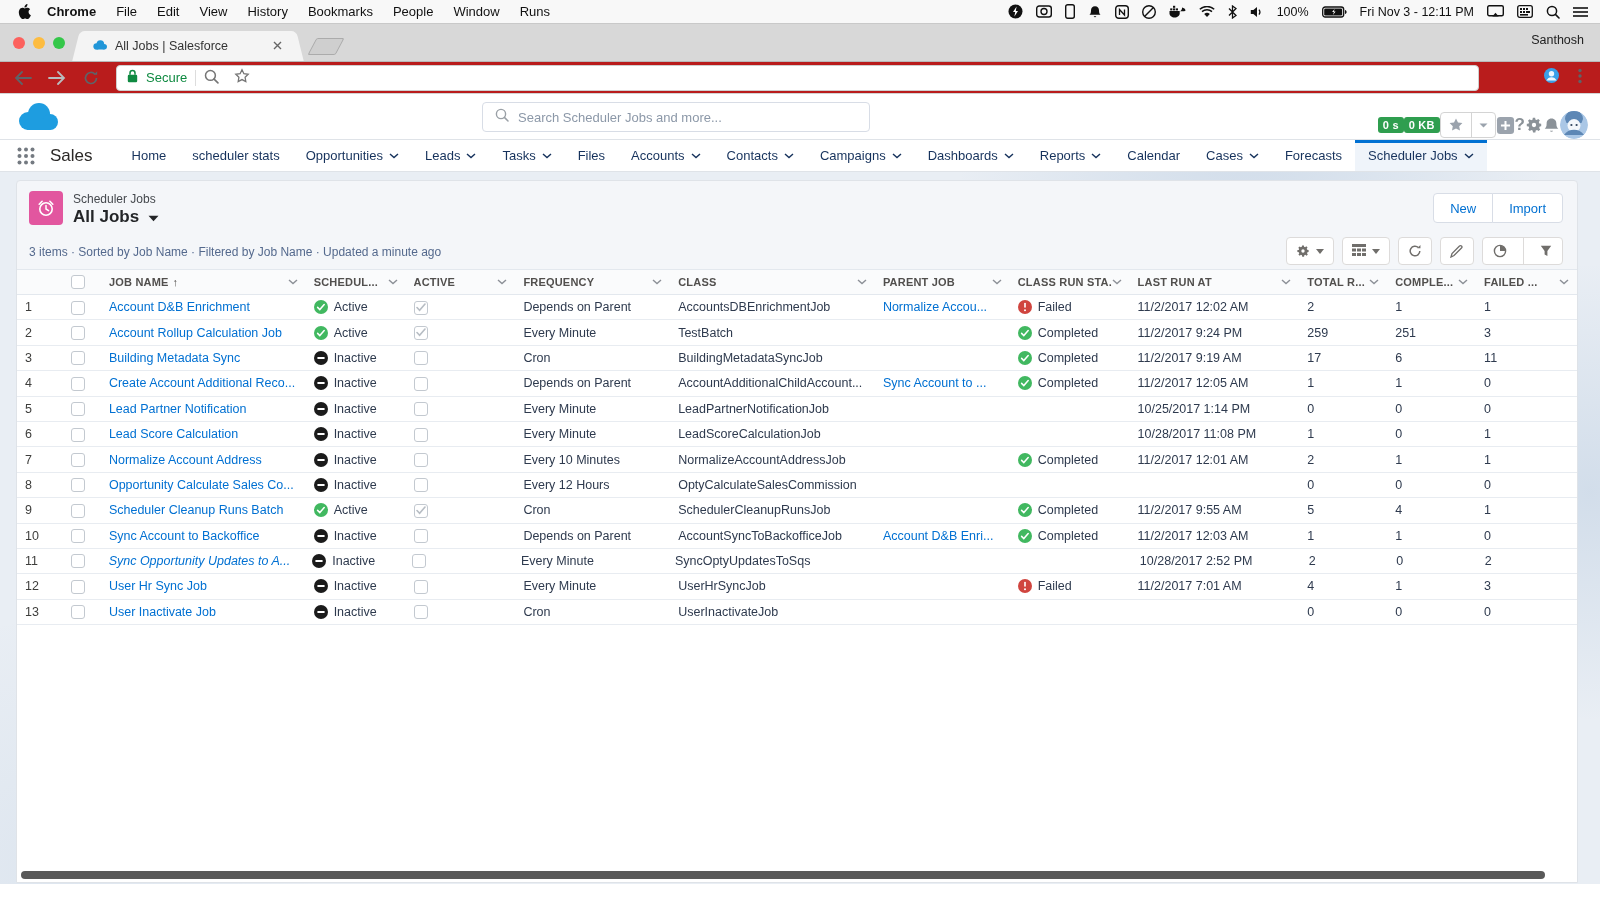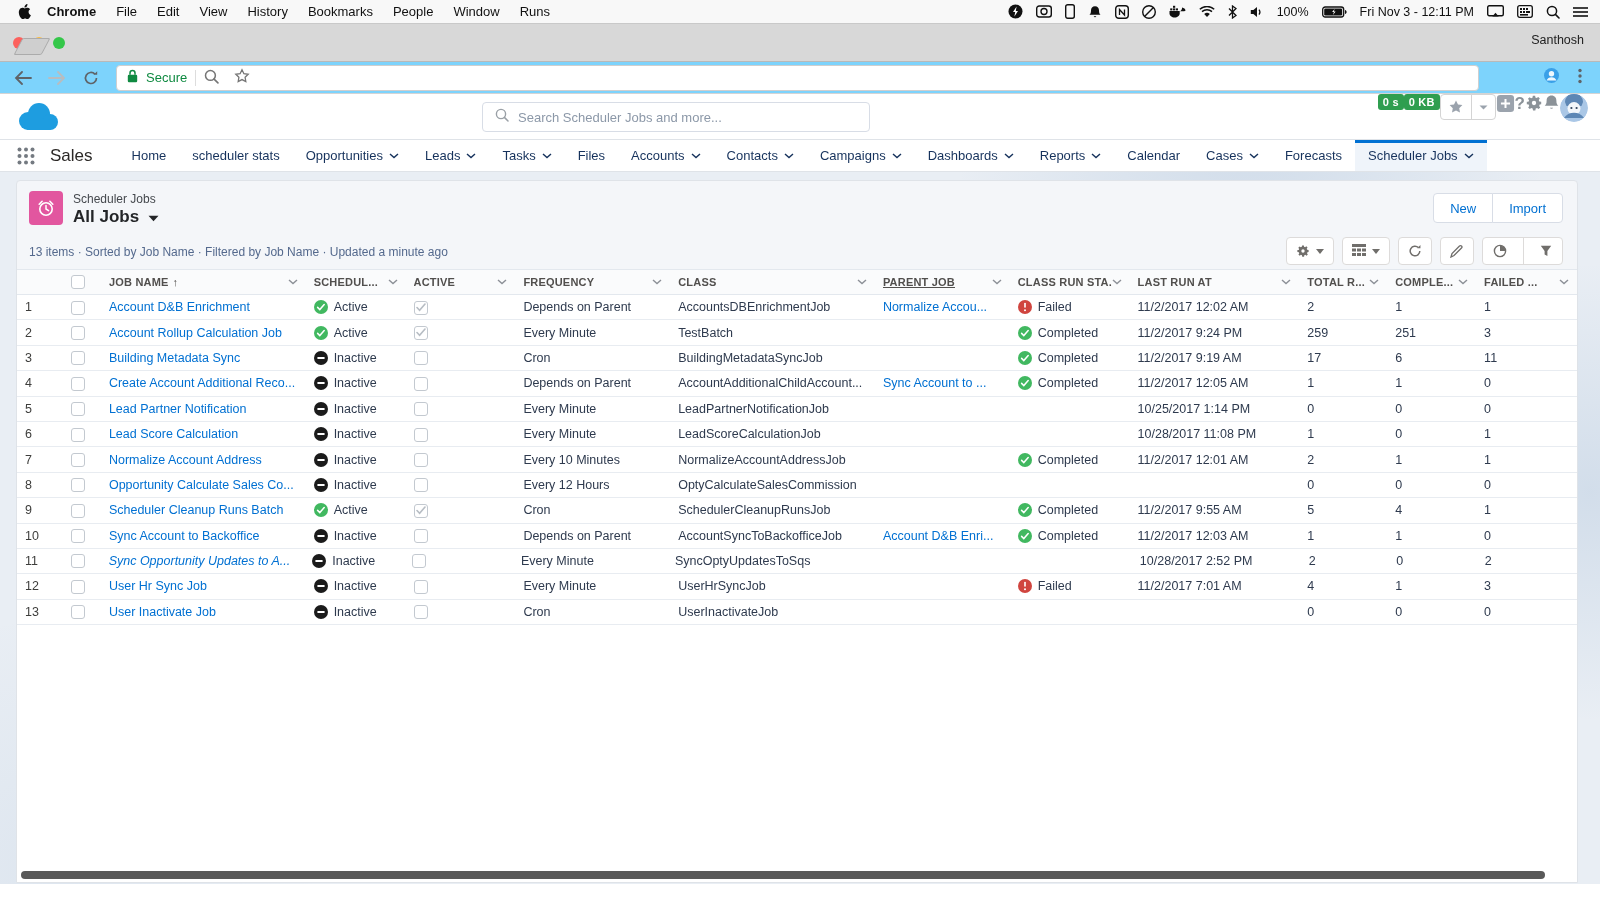--- a/index.html
+++ b/index.html
@@ -23,38 +23,38 @@
   .tab { margin-left:82px; width:212px; height:30px; background:#f4f4f4; border-radius:7px 7px 0 0; display:flex; align-items:center; padding:0 10px; gap:7px; font-size:12.5px; color:#333; position:relative; }
   .tab::before,.tab::after{content:"";position:absolute;bottom:0;width:12px;height:30px;background:inherit;}
   .tab::before{left:-6px;transform:skewX(-14deg);border-radius:5px 0 0 0;}
   .tab::after{right:-6px;transform:skewX(14deg);border-radius:0 5px 0 0;}
   .tab-title { overflow:hidden; white-space:nowrap; flex:1; }
   .tab-close { color:#666; font-size:12px; line-height:1; padding:2px; }
   .newtab { width:28px; height:17px; background:#cfcfcf; border:1px solid #ababab; transform:skewX(-28deg); margin:0 0 6px 18px; border-radius:2px; }
   .profile { position:absolute; right:16px; top:9px; font-size:12.5px; color:#222; }
 
   
-  .urlbar { height:32px; background:#7dd3fc; border-bottom:1px solid #d4d4d4; display:flex; align-items:center; padding:0 10px; gap:8px; }
+  .urlbar { height:32px; background:#b91c1c; border-bottom:1px solid #d4d4d4; display:flex; align-items:center; padding:0 10px; gap:8px; }
   .navbtn { width:26px; display:flex; justify-content:center; align-items:center; }
   .omnibox { flex:1; height:26px; background:#fff; border:1px solid #cfcfcf; border-radius:4px; display:flex; align-items:center; padding:0 10px; gap:8px; font-size:13px; margin-left:4px; }
   .secure { color:#0f8a41; }
   .odiv { width:1px; height:16px; background:#ddd; }
   .url { color:#1a1a1a; white-space:nowrap; overflow:hidden; flex:1; }
   .url .path { color:#828282; }
   .omni-icons { display:flex; gap:15px; align-items:center; padding-right:4px; }
   .ext { margin-left:56px; }
   .dots { margin:0 8px 0 10px; }
 
   
   .sf-header { height:46px; background:#fff; border-bottom:1px solid #dfe3e8; position:relative; }
   .sf-logo { position:absolute; left:15px; top:6px; }
   .gsearch { position:absolute; left:482px; top:8px; width:388px; height:30px; border:1px solid #d8dde6; border-radius:4px; display:flex; align-items:center; padding:0 12px; gap:9px; background:#fff; }
   .gsearch input { border:none; outline:none; flex:1; font-size:13px; color:#333; background:transparent; font-family:inherit; }
   .gsearch input::placeholder { color:#8c98a8; }
-  .header-right { position:absolute; right:12px; top:0; height:46px; display:flex; align-items:flex-start; }
+  .header-right { position:absolute; right:12px; top:8px; height:46px; display:flex; align-items:center; }
   .perf-badge { background:#2f9e4f; color:#fff; font-size:11px; font-weight:bold; padding:2px 5px; border-radius:3px; letter-spacing:.2px; }
   .star-box { border:1px solid #d4d4d4; border-radius:4px; display:flex; height:26px; align-items:center; background:#fff; }
   .star-box .seg { padding:0 7px; display:flex; align-items:center; height:100%; }
   .star-box .seg + .seg { border-left:1px solid #d4d4d4; }
   .hicon { display:flex; align-items:center; color:#8b9298; }
   .help-q { font-size:17px; color:#8b9298; font-weight:bold; }
   .avatar { width:28px; height:28px; border-radius:50%; overflow:hidden; }
 
   
   .sf-nav { height:32px; background:#fff; border-bottom:1px solid #dfe3e8; display:flex; align-items:stretch; padding-left:16px; }
@@ -240,20 +240,34 @@
           </svg>
         </span>
     </div>
   </div>
 
   <div class="tabbar">
     <div class="traffic">
       <span class="tl r"></span>
       <span class="tl y"></span>
       <span class="tl g"></span>
+    </div>
+    <div class="tab">
+      <span><svg width="16" height="12" viewBox="0 0 46 34">
+            <g fill="#2196d8">
+              <circle cx="13" cy="21" r="9"></circle>
+              <circle cx="24" cy="14" r="11"></circle>
+              <circle cx="35" cy="22" r="8"></circle>
+              <rect x="9" y="19" width="30" height="11" rx="5.5"></rect>
+            </g>
+          </svg></span>
+      <span class="tab-title">All Jobs | Salesforce</span>
+      <span class="tab-close"><svg width="9" height="9" viewBox="0 0 9 9">
+            <path d="M1 1l7 7M8 1L1 8" stroke="#666" stroke-width="1.4"></path>
+          </svg></span>
     </div>
     <div class="newtab"></div>
     <span class="profile">Santhosh</span>
   </div>
 
   <div class="urlbar">
     <span class="navbtn">
         <svg width="18" height="14" viewBox="0 0 18 14">
           <path d="M8 1L2 7l6 6M2 7h15" stroke="#5f6368" stroke-width="1.8" fill="none" stroke-linecap="round"></path>
         </svg>
@@ -475,21 +489,21 @@
                   <path d="M0.5 0.8L5.5 6.2L10.5 0.8z" fill="#232528"></path>
                 </svg></span>
           </div>
         </div>
         <div class="actions">
           <button class="btn first">New</button>
           <button class="btn last">Import</button>
         </div>
       </div>
       <div class="info-row">
-        <span class="summary">13 items · Sorted by Job Name · Filtered by Job Name · Updated a minute ago</span>
+        <span class="summary">3 items · Sorted by Job Name · Filtered by Job Name · Updated a minute ago</span>
         <div class="toolbar">
           <span class="tbtn">
               <svg width="14" height="14" viewBox="0 0 20 20">
                 <path fill="#706e6b" d="M18 11.3v-2.6l-2.1-.4a6 6 0 00-.6-1.5l1.2-1.7-1.8-1.8-1.7 1.2a6 6 0 00-1.5-.6L11.3 2H8.7l-.4 2.1a6 6 0 00-1.5.6L5.1 3.5 3.3 5.3l1.2 1.7a6 6 0 00-.6 1.5L2 8.7v2.6l2.1.4a6 6 0 00.6 1.5l-1.2 1.7 1.8 1.8 1.7-1.2a6 6 0 001.5.6l.4 2.1h2.6l.4-2.1a6 6 0 001.5-.6l1.7 1.2 1.8-1.8-1.2-1.7a6 6 0 00.6-1.5z"></path>
                 <circle cx="10" cy="10" r="2.4" fill="#fff"></circle>
               </svg>
               <svg width="8" height="5" viewBox="0 0 8 5">
                 <path d="M0 0h8L4 5z" fill="#706e6b"></path>
               </svg>
             </span>
@@ -575,21 +589,21 @@
             </svg>
           </div>
           <div class="th" style="width: 205px;">
             <span class="lbl">
               <span>CLASS</span>
             </span>
             <svg class="chev" width="10" height="6" viewBox="0 0 10 6">
               <path d="M1 1l4 3.6L9 1" fill="none" stroke="currentColor" stroke-width="1.4"></path>
             </svg>
           </div>
-          <div class="th" style="width: 135px; text-decoration: underline;">
+          <div class="th" style="width: 135px;">
             <span class="lbl">
               <span>PARENT JOB</span>
             </span>
             <svg class="chev" width="10" height="6" viewBox="0 0 10 6">
               <path d="M1 1l4 3.6L9 1" fill="none" stroke="currentColor" stroke-width="1.4"></path>
             </svg>
           </div>
           <div class="th" style="width: 120px;">
             <span class="lbl">
               <span>CLASS RUN STA...</span>

